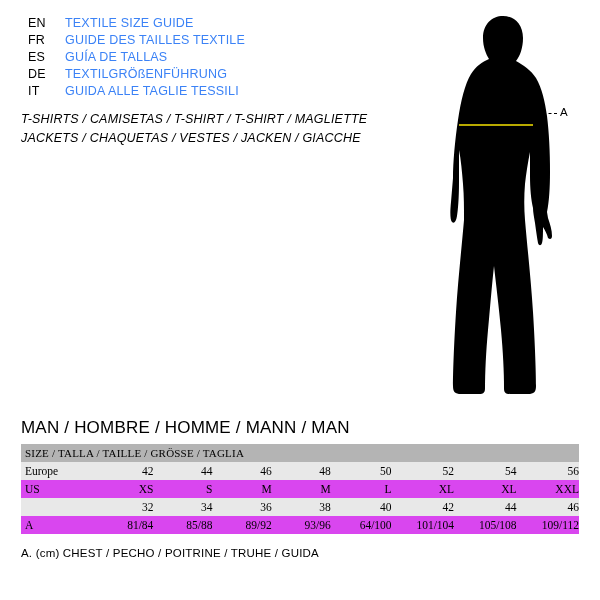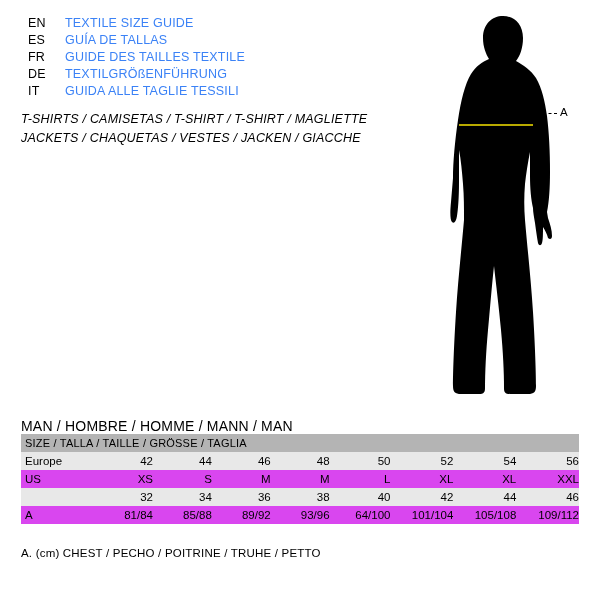--- a/index.html
+++ b/index.html
@@ -88,33 +88,35 @@
   }
 
   
   .table-section {
     position: absolute;
     left: 21px;
     top: 418px;
     width: 558px;
   }
   .man-title {
-    font-size: 14px;
-    letter-spacing: 0.2px;
+    font-size: 17px;
+    letter-spacing: 0.2px;
+    margin-bottom: 6px;
     white-space: nowrap;
   }
   table.size-table {
     border-collapse: collapse;
     width: 558px;
     font-size: 11.5px;
   }
   table.size-table td {
     padding: 0;
     height: 18px;
     vertical-align: middle;
+    font-family: Liberation Serif, serif;
   }
   .row-header td {
     background: #b4b4b4;
     font-size: 11px;
     letter-spacing: 0.2px;
   }
   .row-light td {
     background: #e8e8e8;
   }
   .row-white td {
@@ -148,26 +150,26 @@
 <body>
 
 <div class="page">
 
   <div class="lang-block">
     <div class="lang-row">
       <span class="lang-code">EN</span>
       <span class="lang-text">TEXTILE SIZE GUIDE</span>
     </div>
     <div class="lang-row">
+      <span class="lang-code">FR</span>
+      <span class="lang-text">GUIDE DES TAILLES TEXTILE</span>
+    </div>
+    <div class="lang-row">
       <span class="lang-code">ES</span>
       <span class="lang-text">GUÍA DE TALLAS</span>
-    </div>
-    <div class="lang-row">
-      <span class="lang-code">FR</span>
-      <span class="lang-text">GUIDE DES TAILLES TEXTILE</span>
     </div>
     <div class="lang-row">
       <span class="lang-code">DE</span>
       <span class="lang-text">TEXTILGRÖßENFÜHRUNG</span>
     </div>
     <div class="lang-row">
       <span class="lang-code">IT</span>
       <span class="lang-text">GUIDA ALLE TAGLIE TESSILI</span>
     </div>
   </div>
@@ -279,15 +281,15 @@
           <td class="cell-val">93/96</td>
           <td class="cell-val">64/100</td>
           <td class="cell-val">101/104</td>
           <td class="cell-val">105/108</td>
           <td class="cell-val">109/112</td>
         </tr>
       </tbody>
     </table>
   </div>
 
-  <div class="footnote">A. (cm) CHEST / PECHO / POITRINE / TRUHE / PETTO</div>
+  <div class="footnote">A. (cm) CHEST / PECHO / POITRINE / TRUHE / GUIDA</div>
 
 </div>
 
 </body></html>

